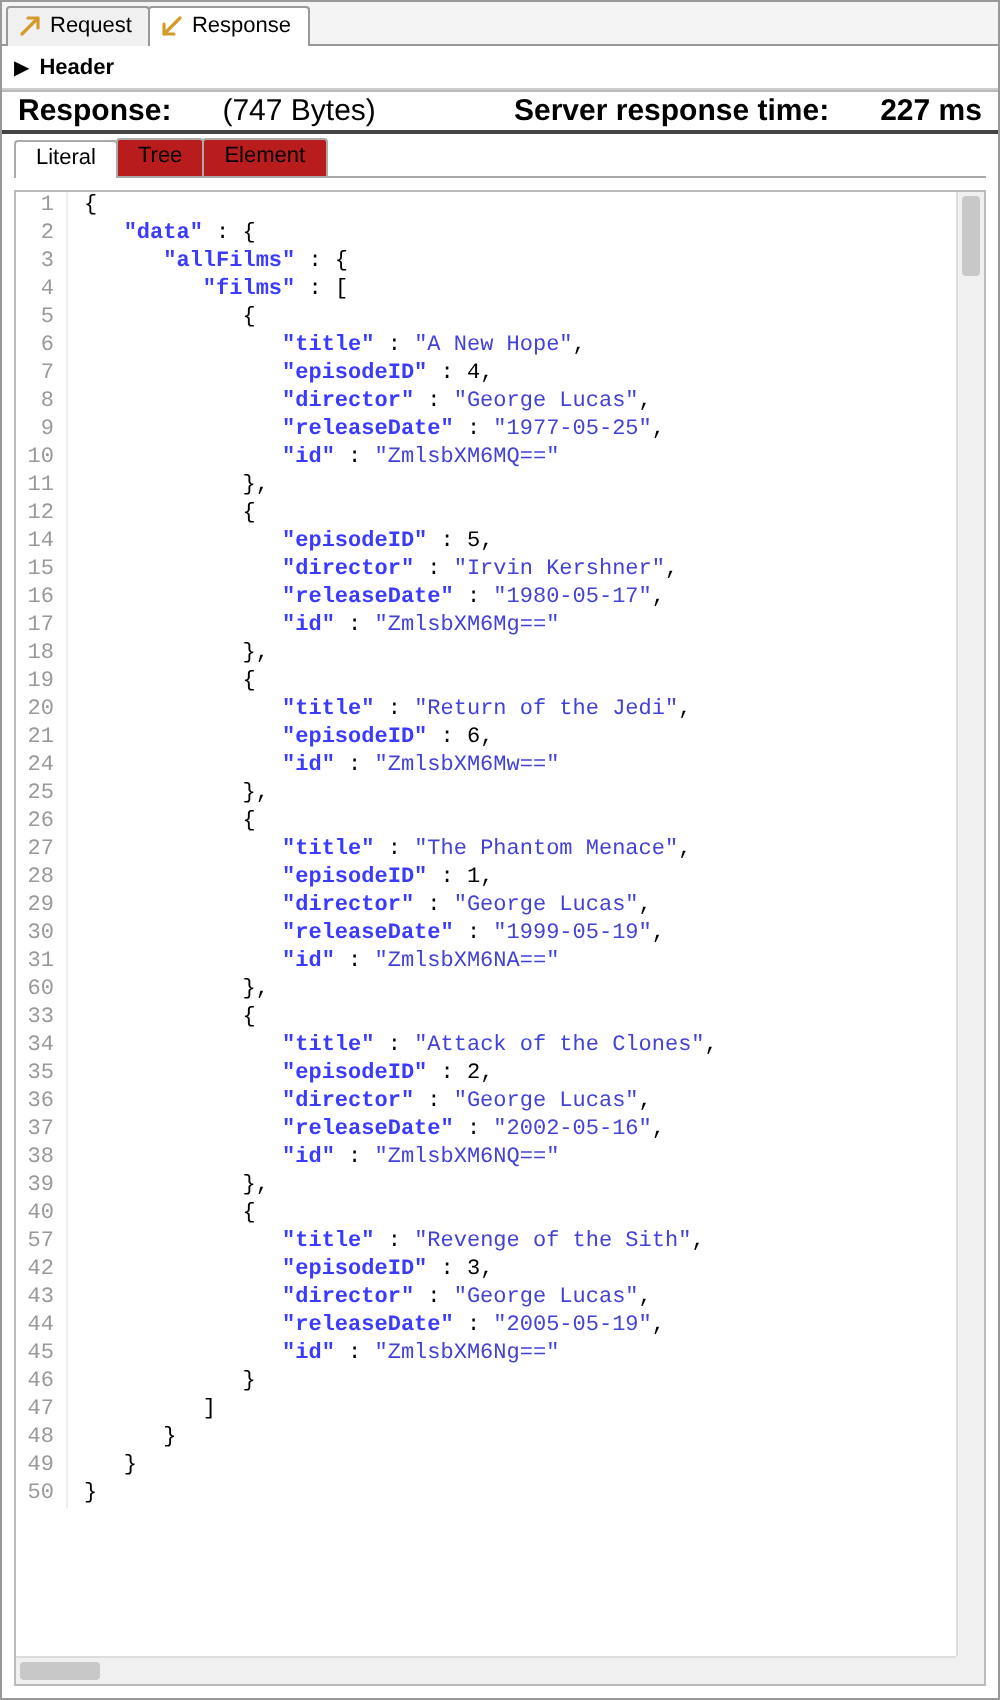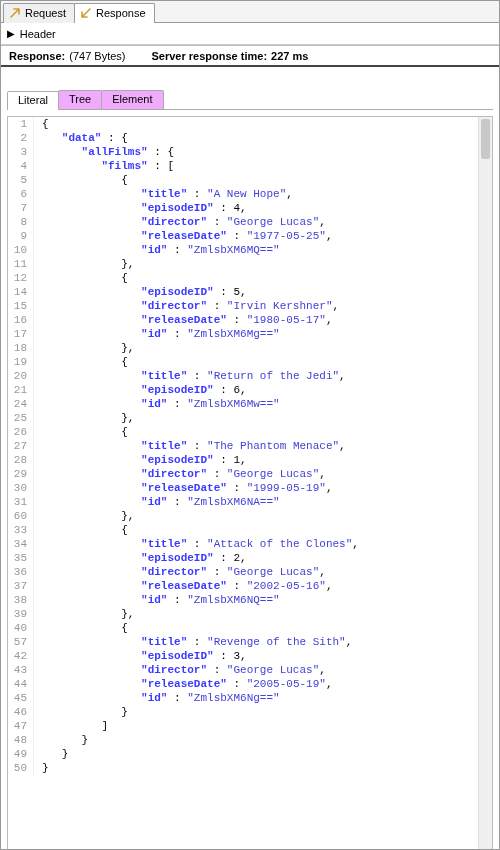--- a/index.html
+++ b/index.html
@@ -53,45 +53,46 @@
     height: 22px;
     padding: 0 6px;
     border-bottom: 1px solid #ccc;
     cursor: pointer;
   }
   .header-row .arrow {
     font-size: 10px;
     margin-right: 5px;
   }
   .header-row .hdr-label {
-    font-weight: normal;
+    font-weight: bold;
   }
   .info-row {
     display: flex;
     align-items: center;
     height: 22px;
     padding: 0 8px;
     border-top: 1px solid #bbb;
     border-bottom: 2px solid #444;
     gap: 4px;
-    font-size: 11px;
+    font-size: 15px;
+    justify-content: space-between;
   }
   .info-row .label-bold { font-weight: bold; }
   .info-row .spacer { width: 18px; }
   .sub-tabs-wrap {
-    padding: 23px 6px 0 6px;
+    padding: 2px 6px 0 6px;
   }
   .sub-tabs {
     display: flex;
     height: 20px;
     border-bottom: 1px solid #aaa;
   }
   .sub-tab {
     padding: 2px 10px;
-    background: #f0abfc;
+    background: #b91c1c;
     border: 1px solid #aaa;
     border-bottom: none;
     margin-right: -1px;
     border-radius: 2px 2px 0 0;
     cursor: pointer;
     font-size: 11px;
   }
   .sub-tab.active {
     background: #fff;
     position: relative;

